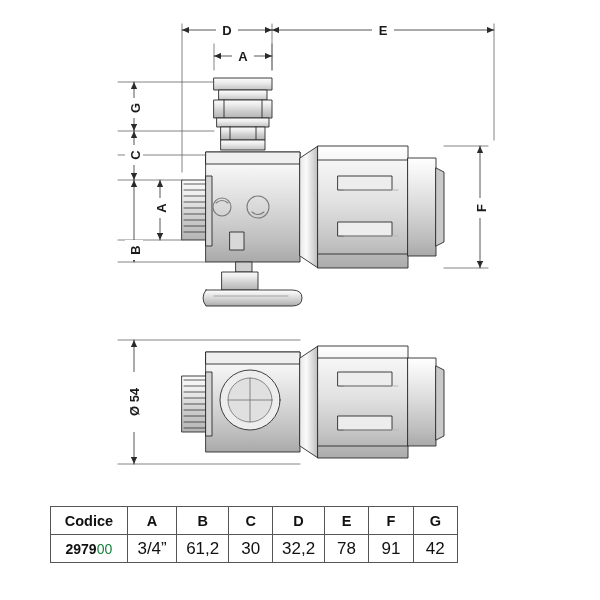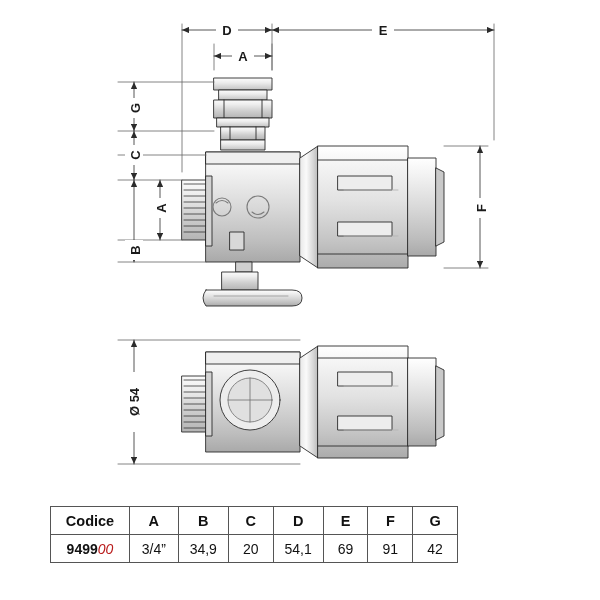--- a/index.html
+++ b/index.html
@@ -49,27 +49,27 @@
     font-size: 14px;
     padding: 0;
     height: 27px;
     color: #111;
   }
   #spec-table thead th {
     font-weight: bold;
     font-size: 14.5px;
   }
   #spec-table tbody td {
-    font-size: 14px;
+    font-size: 17px;
   }
   #spec-table tbody td.code-cell {
     font-size: 14px;
   }
   .code-bold { font-weight: bold; }
-  .code-light { font-weight: normal; color: #b91c1c; font-style: italic; }
+  .code-light { font-weight: normal; color: #15803d; }
   .col-code { width: 104px; }
   .col-dim  { width: 68.5px; }
 </style>
 </head>
 <body>
 
 <div id="sheet">
 
   <svg class="draw" viewBox="0 0 600 600">
     <defs>
@@ -284,25 +284,25 @@
         <th class="col-dim">B</th>
         <th class="col-dim">C</th>
         <th class="col-dim">D</th>
         <th class="col-dim">E</th>
         <th class="col-dim">F</th>
         <th class="col-dim">G</th>
       </tr>
     </thead>
     <tbody>
       <tr>
-        <td class="code-cell"><span class="code-bold">9499</span><span class="code-light">00</span></td>
+        <td class="code-cell"><span class="code-bold">2979</span><span class="code-light">00</span></td>
         <td>3/4”</td>
-        <td>34,9</td>
-        <td>20</td>
-        <td>54,1</td>
-        <td>69</td>
+        <td>61,2</td>
+        <td>30</td>
+        <td>32,2</td>
+        <td>78</td>
         <td>91</td>
         <td>42</td>
       </tr>
     </tbody>
   </table>
 
 </div>
 
 </body></html>

